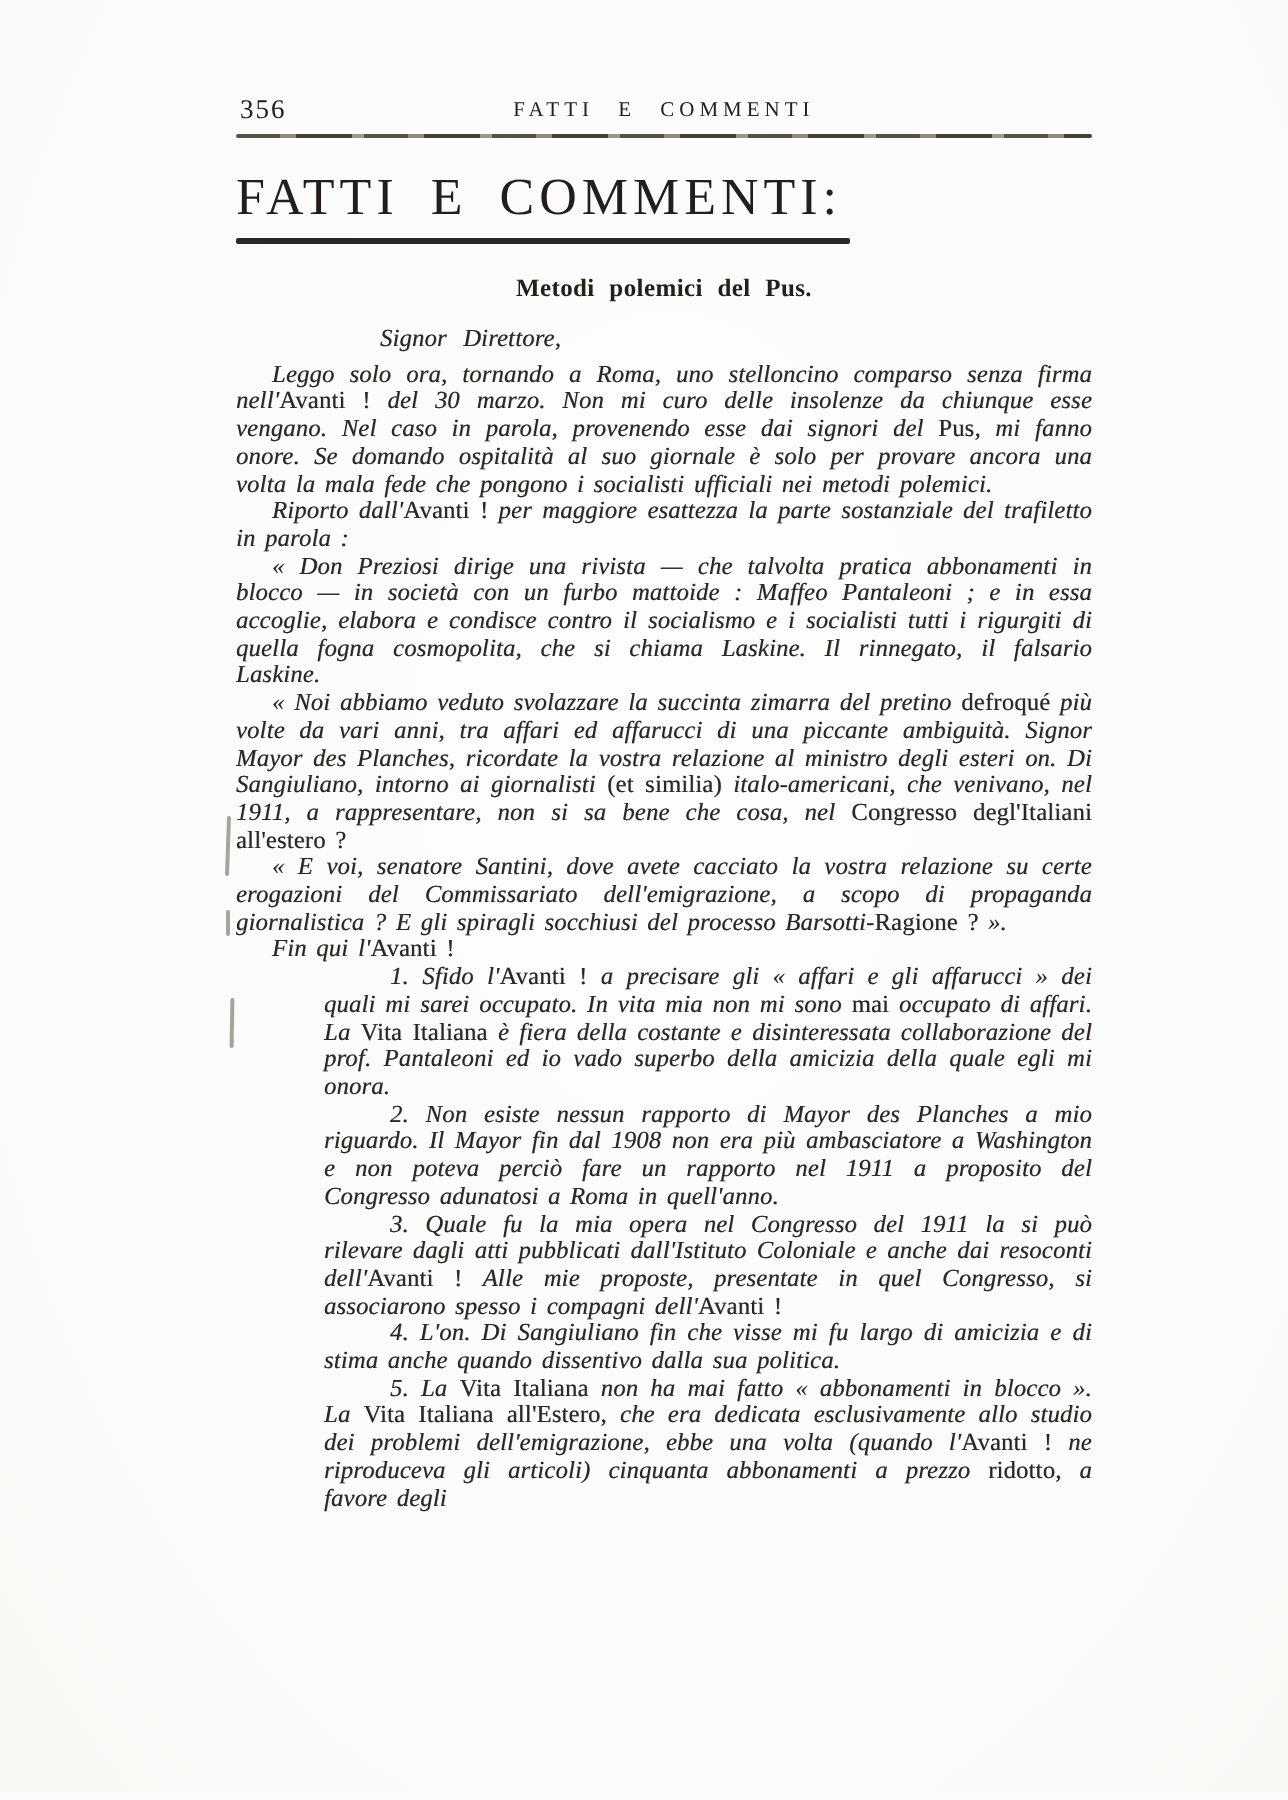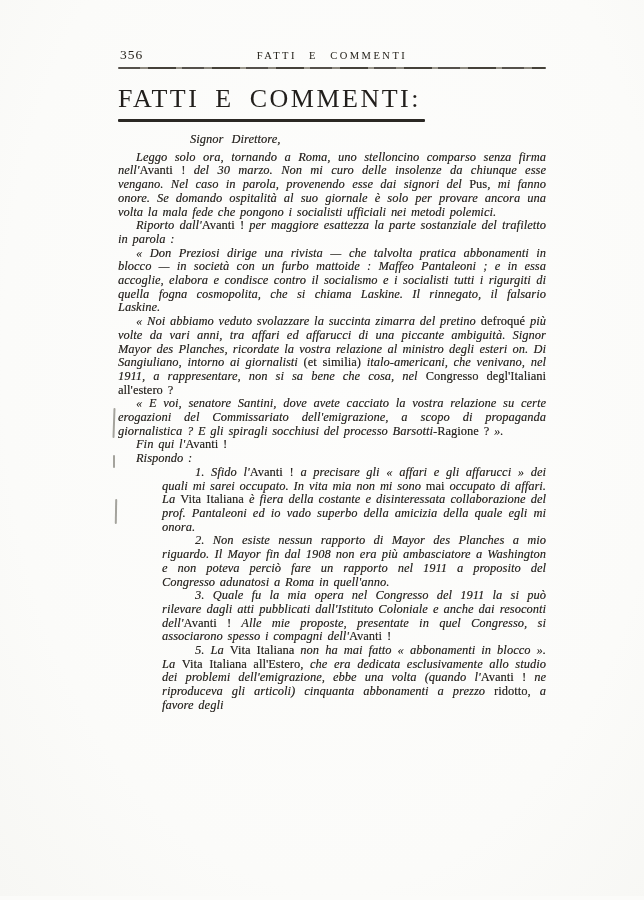--- a/index.html
+++ b/index.html
@@ -89,33 +89,34 @@
 
     <div class="header-row">
       <span class="page-num">356</span>
       <span class="running-head">FATTI E COMMENTI</span>
     </div>
     <div class="header-rule"></div>
 
     <div class="title">FATTI E COMMENTI:</div>
     <div class="title-underline"></div>
 
+    <div class="section-heading">Metodi polemici del Pus.</div>
 
     <div class="body-text" id="body-text">
         <p class="para salutation"><span class="it">Signor Direttore,</span></p>
         <p class="para normal"><span class="it">Leggo solo ora, tornando a Roma, uno stelloncino comparso senza firma nell'</span><span class="rm">Avanti !</span><span class="it"> del 30 marzo. Non mi curo delle insolenze da chiunque esse vengano. Nel caso in parola, provenendo esse dai signori del </span><span class="rm">Pus</span><span class="it">, mi fanno onore. Se domando ospitalità al suo giornale è solo per provare ancora una volta la mala fede che pongono i socialisti ufficiali nei metodi polemici.</span></p>
         <p class="para normal"><span class="it">Riporto dall'</span><span class="rm">Avanti !</span><span class="it"> per maggiore esattezza la parte sostanziale del trafiletto in parola :</span></p>
         <p class="para normal"><span class="it">« Don Preziosi dirige una rivista — che talvolta pratica abbonamenti in blocco — in società con un furbo mattoide : Maffeo Pantaleoni ; e in essa accoglie, elabora e condisce contro il socialismo e i socialisti tutti i rigurgiti di quella fogna cosmopolita, che si chiama Laskine. Il rinnegato, il falsario Laskine.</span></p>
         <p class="para normal"><span class="it">« Noi abbiamo veduto svolazzare la succinta zimarra del pretino </span><span class="rm">defroqué</span><span class="it"> più volte da vari anni, tra affari ed affarucci di una piccante ambiguità. Signor Mayor des Planches, ricordate la vostra relazione al ministro degli esteri on. Di Sangiuliano, intorno ai giornalisti </span><span class="rm">(et similia)</span><span class="it"> italo-americani, che venivano, nel 1911, a rappresentare, non si sa bene che cosa, nel </span><span class="rm">Congresso degl'Italiani all'estero ?</span></p>
         <p class="para normal"><span class="it">« E voi, senatore Santini, dove avete cacciato la vostra relazione su certe erogazioni del Commissariato dell'emigrazione, a scopo di propaganda giornalistica ? E gli spiragli socchiusi del processo Barsotti-</span><span class="rm">Ragione ?</span><span class="it"> ».</span></p>
         <p class="para normal"><span class="it">Fin qui l'</span><span class="rm">Avanti !</span></p>
-        <p class="para normal"><span class="it">Rispondo :</span></p>
         <p class="para numbered"><span class="it">1. Sfido l'</span><span class="rm">Avanti !</span><span class="it"> a precisare gli « affari e gli affarucci » dei quali mi sarei occupato. In vita mia non mi sono </span><span class="rm">mai</span><span class="it"> occupato di affari. La </span><span class="rm">Vita Italiana</span><span class="it"> è fiera della costante e disinteressata collaborazione del prof. Pantaleoni ed io vado superbo della amicizia della quale egli mi onora.</span></p>
         <p class="para numbered"><span class="it">2. Non esiste nessun rapporto di Mayor des Planches a mio riguardo. Il Mayor fin dal 1908 non era più ambasciatore a Washington e non poteva perciò fare un rapporto nel 1911 a proposito del Congresso adunatosi a Roma in quell'anno.</span></p>
         <p class="para numbered"><span class="it">3. Quale fu la mia opera nel Congresso del 1911 la si può rilevare dagli atti pubblicati dall'Istituto Coloniale e anche dai resoconti dell'</span><span class="rm">Avanti !</span><span class="it"> Alle mie proposte, presentate in quel Congresso, si associarono spesso i compagni dell'</span><span class="rm">Avanti !</span></p>
+        <p class="para numbered"><span class="it">4. L'on. Di Sangiuliano fin che visse mi fu largo di amicizia e di stima anche quando dissentivo dalla sua politica.</span></p>
         <p class="para numbered"><span class="it">5. La </span><span class="rm">Vita Italiana</span><span class="it"> non ha mai fatto « abbonamenti in blocco ». La </span><span class="rm">Vita Italiana all'Estero,</span><span class="it"> che era dedicata esclusivamente allo studio dei problemi dell'emigrazione, ebbe una volta (quando l'</span><span class="rm">Avanti !</span><span class="it"> ne riproduceva gli articoli) cinquanta abbonamenti a prezzo </span><span class="rm">ridotto,</span><span class="it"> a favore degli</span></p>
       </div>
   </div>
 
   <div class="margin-mark mm1"></div>
   <div class="margin-mark mm2"></div>
   <div class="margin-mark mm3"></div>
 </div>
 
 </body></html>

